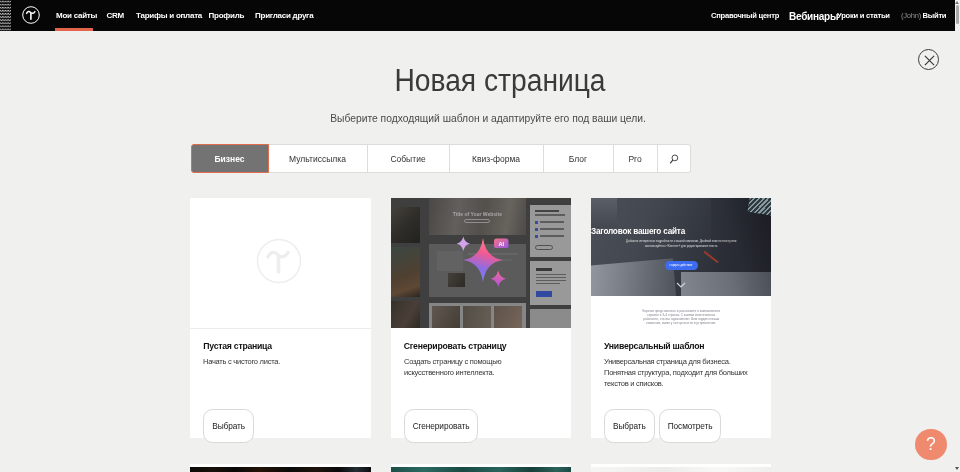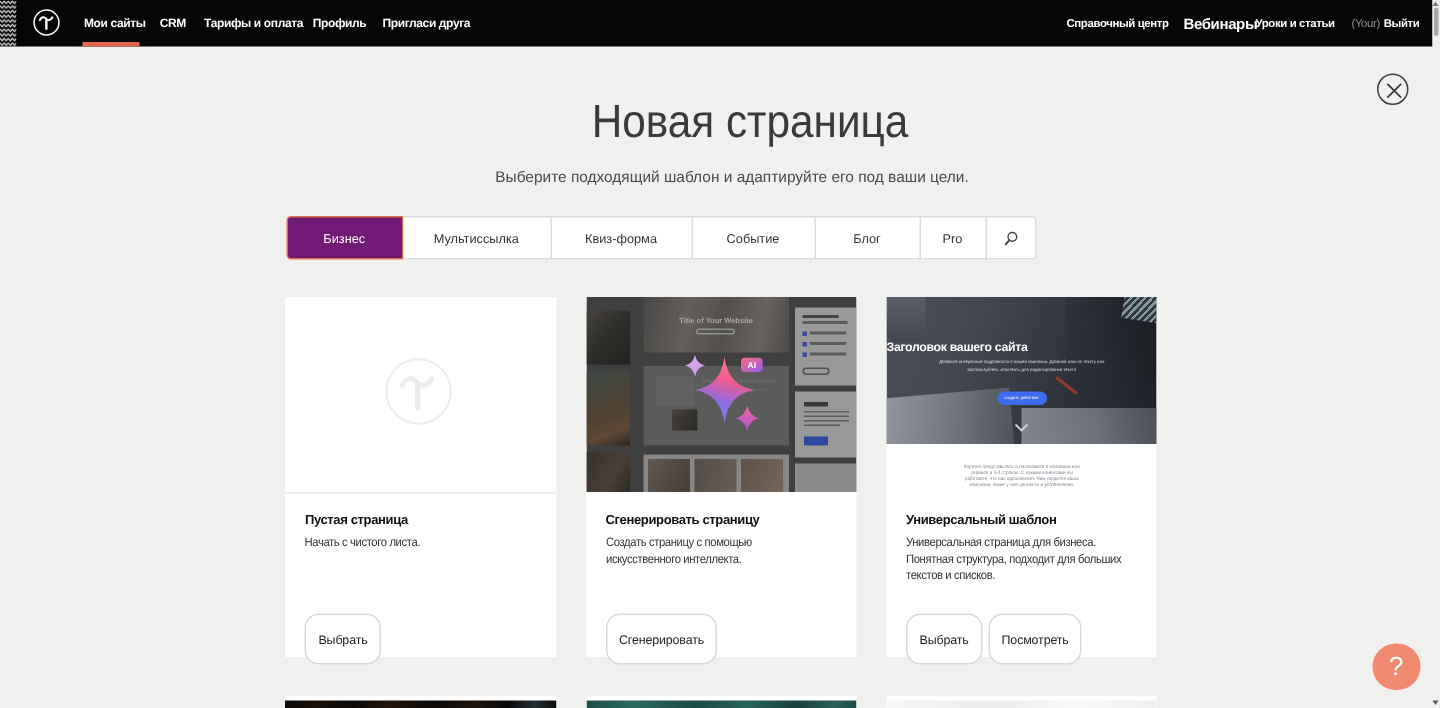--- a/index.html
+++ b/index.html
@@ -17,21 +17,21 @@
   #closebtn { position:absolute; left:918px; top:49px; width:21px; height:21px; border:1.3px solid #3c3c3c; border-radius:50%; }
   #closebtn svg { position:absolute; left:0; top:0; }
   h1 { position:absolute; left:0; top:65px; width:956px; text-align:center; font-size:31px; font-weight:400; color:#3a3a3a; line-height:31px;padding-left:45px; } h1 span { display:inline-block; transform:scaleX(0.91); transform-origin:50% 50%; }
   #subtitle { position:absolute; left:0; top:112.6px; width:956px; text-align:center; font-size:10.3px; color:#4a4a4a;padding-left:20px; }
 
   
   #tabs { position:absolute; left:190.5px; top:144px; height:29px; display:flex; }
   .tab { height:29px; background:#fff; border:1px solid #dcdcdc; border-left:none; display:flex; align-items:center; justify-content:center; font-size:8.5px; color:#333; }
   .tab.first { border-left:1px solid #dcdcdc; border-radius:3px 0 0 3px; }
   .tab.last { border-radius:0 3px 3px 0; }
-  .tab.active { background:#701a75; border-color:#e06c50; color:#fff; }
+  .tab.active { background:#737373; border-color:#e06c50; color:#fff;font-weight:bold; }
 
   
   .card { position:absolute; top:198px; width:180.4px; height:240px; background:#fff; }
   #card1 { left:190.3px; }
   #card2 { left:390.7px; }
   #card3 { left:591px; }
   .cimg { position:absolute; left:0; top:0; width:100%; height:130px; overflow:hidden; }
   .card .title { position:absolute; left:13px; top:142.5px; font-size:8.7px; letter-spacing:-0.25px; font-weight:bold; color:#111; }
   .card .desc { position:absolute; left:13px; top:158px; font-size:8.1px; letter-spacing:-0.28px; color:#333; line-height:11.2px; width:152px; transform:scaleX(0.93); transform-origin:0 50%; }
   .card .btns { position:absolute; left:13px; top:211px; display:flex; gap:4px; }
@@ -79,39 +79,39 @@
   </svg>
   <div class="nav">
     <span style="left:56px">Мои сайты</span>
       <span style="left:106.5px">CRM</span>
       <span style="left:136px">Тарифы и оплата</span>
       <span style="left:208.5px">Профиль</span>
       <span style="left:255px">Пригласи друга</span>
     <span style="left:711px;font-size:7.6px">Справочный центр</span>
       <span style="left:789px;font-size:10px">Вебинары</span>
       <span style="left:837px;font-size:7.6px">Уроки и статьи</span>
-      <span style="left:901px;font-size:7.6px;color:#909090;font-weight:normal">(Your)</span>
+      <span style="left:901px;font-size:7.6px;color:#909090;font-weight:normal">(John)</span>
       <span style="left:922.5px;font-size:7.6px">Выйти</span>
   </div>
   <div id="underline"></div>
 </div>
 
 <div id="closebtn">
   <svg width="21" height="21">
       <path d="M5.9,5.9 L15.1,15.1 M15.1,5.9 L5.9,15.1" stroke="#3c3c3c" stroke-width="1.2"></path>
     </svg>
 </div>
 <h1><span>Новая страница</span></h1>
 <div id="subtitle">Выберите подходящий шаблон и адаптируйте его под ваши цели.</div>
 
 <div id="tabs">
   <div class="tab first active" style="width:78px">Бизнес</div>
   <div class="tab" style="width:99px">Мультиссылка</div>
+  <div class="tab" style="width:82px">Событие</div>
   <div class="tab" style="width:94px">Квиз-форма</div>
-  <div class="tab" style="width:82px">Событие</div>
   <div class="tab" style="width:70px">Блог</div>
   <div class="tab" style="width:44px">Pro</div>
   <div class="tab last" style="width:33px">
     <svg width="10" height="10" viewBox="0 0 10 10">
         <circle cx="5.9" cy="3.9" r="2.9" fill="none" stroke="#444" stroke-width="0.95"></circle>
         <path d="M3.6,6.4 L1.5,8.9" stroke="#444" stroke-width="1.3" stroke-linecap="round"></path>
       </svg>
   </div>
 </div>
 

